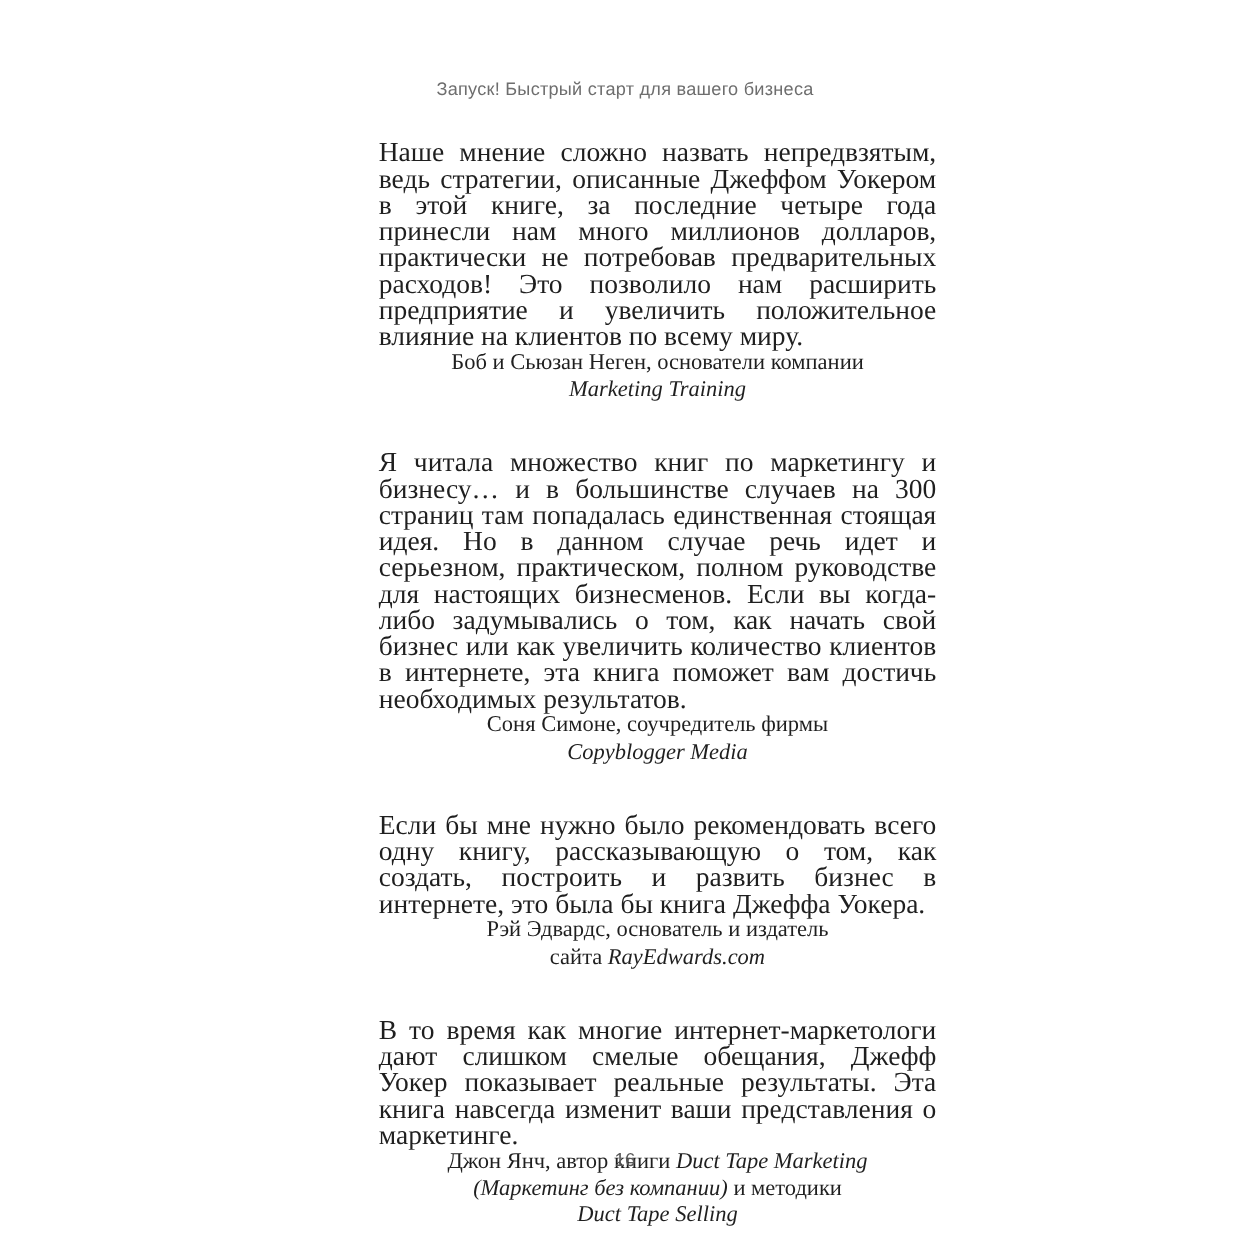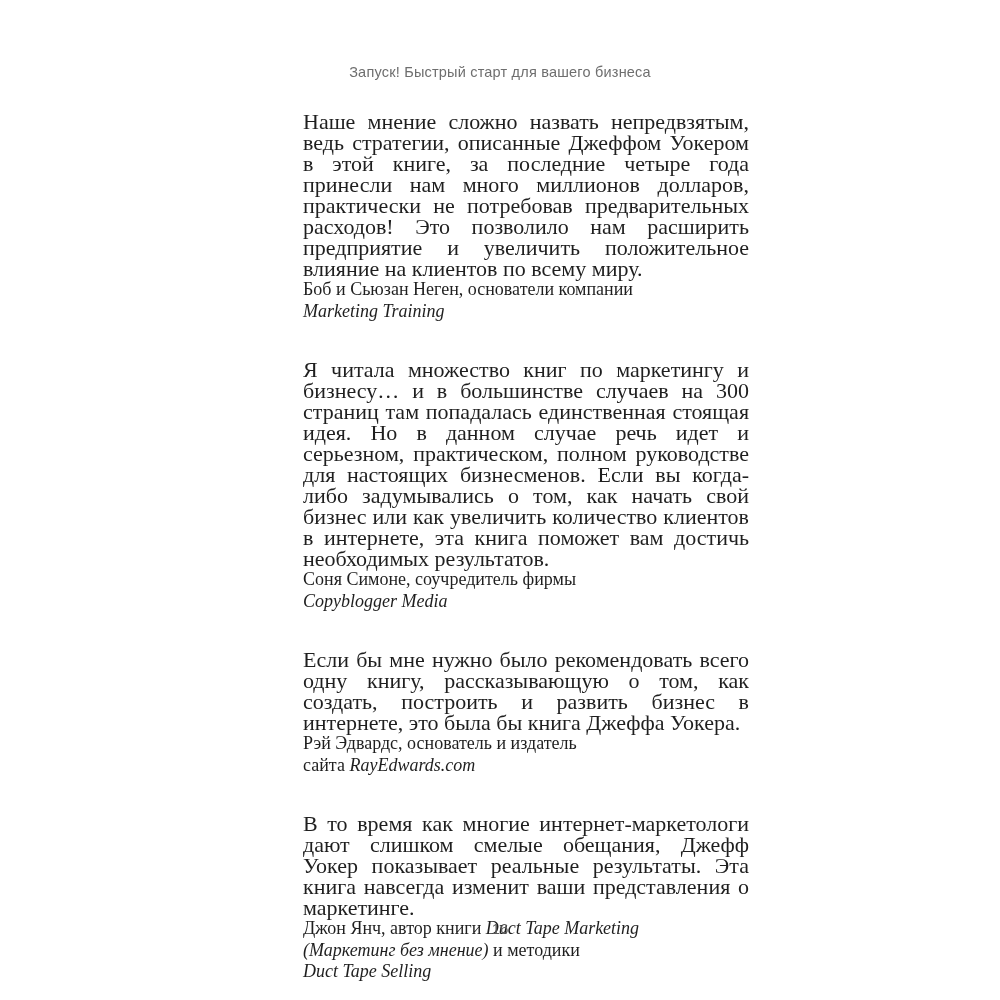--- a/index.html
+++ b/index.html
@@ -30,21 +30,21 @@
     width: 446px;
   }
   .testimonial { margin: 0 0 37px 0; }
   .testimonial-paragraph {
     margin: 0;
     text-align: justify;
     font-size: 22px;
     line-height: 21px;
   }
   .attribution {
-    text-align: left;
+    text-align: center;
     font-size: 18px;
     line-height: 21.5px;
   }
   .attribution i { font-style: italic; }
   .page-number {
     position: absolute;
     top: 920px;
     left: 0;
     width: 1000px;
     text-align: center;
@@ -82,21 +82,21 @@
     <div class="attribution">
           <div><span>Рэй Эдвардс, основатель и издатель</span></div>
           <div><span>сайта </span><i>RayEdwards.com</i></div>
         </div>
   </div>
 
   <div class="testimonial">
     <p class="testimonial-paragraph">В то время как многие интернет-маркетологи дают слишком смелые обещания, Джефф Уокер показывает реальные результаты. Эта книга навсегда изменит ваши представления о маркетинге.</p>
     <div class="attribution">
           <div><span>Джон Янч, автор книги </span><i>Duct Tape Marketing</i></div>
-          <div><i>(Маркетинг без мнение)</i><span> и методики</span></div>
+          <div><i>(Маркетинг без компании)</i><span> и методики</span></div>
           <div><i>Duct Tape Selling</i></div>
         </div>
   </div>
 </div>
 
   <div class="page-number">16</div>
 
 </div>
 
 </body></html>

